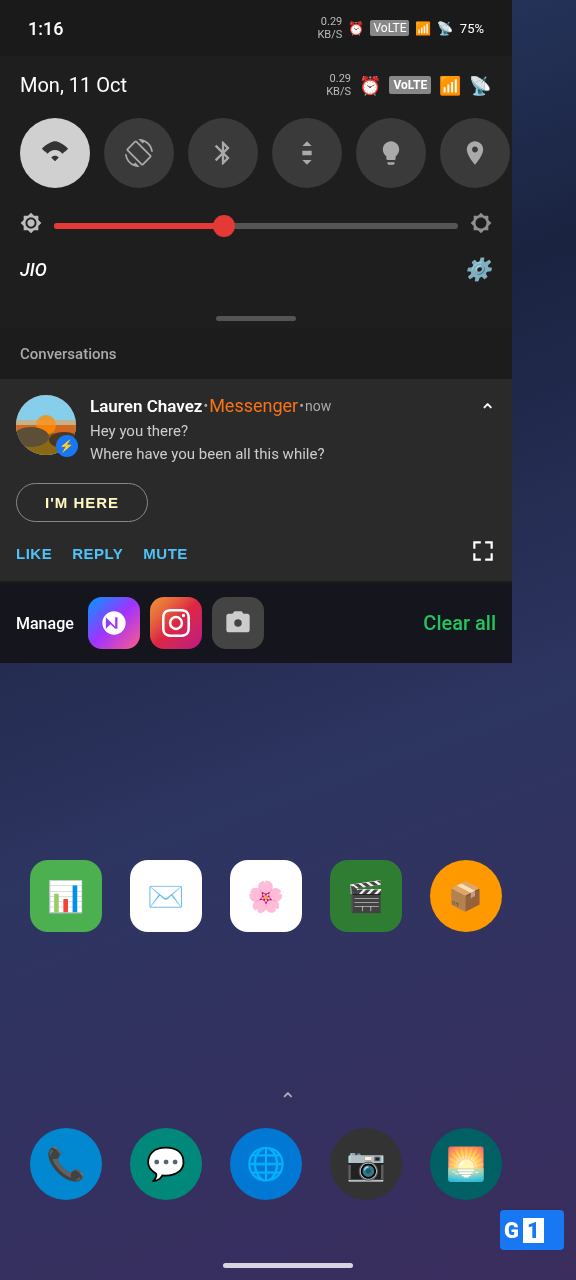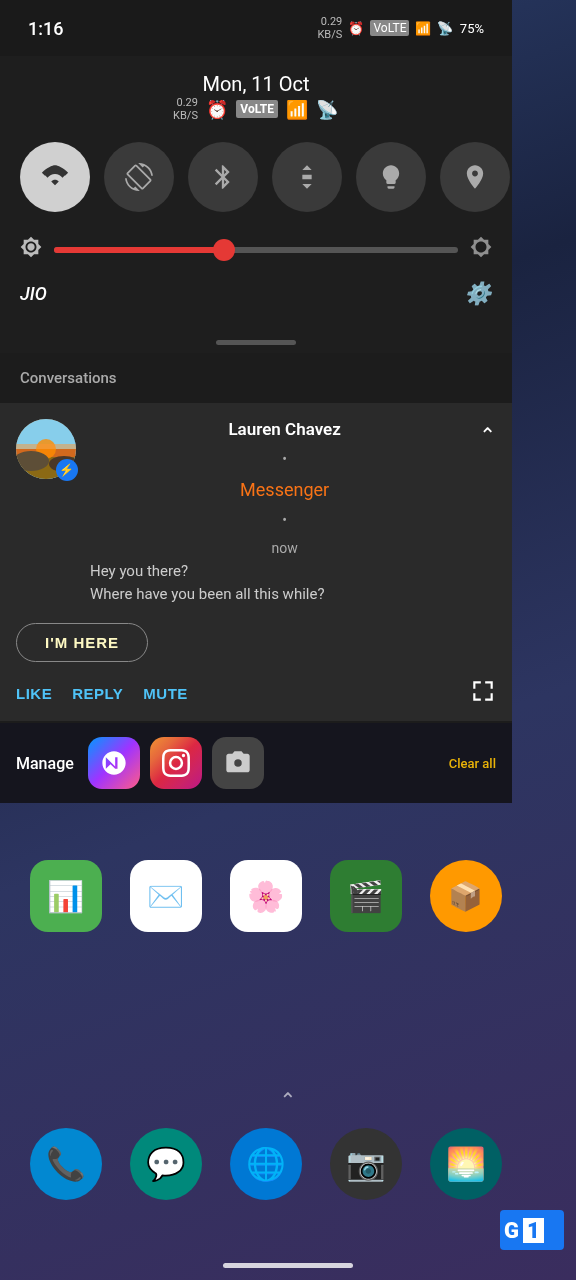--- a/index.html
+++ b/index.html
@@ -129,21 +129,20 @@
     .quick-settings {
       background: #1e1e1e;
       padding: 16px 20px 20px;
     }
 
     .date-row {
       display: flex;
       align-items: center;
       justify-content: space-between;
       margin-bottom: 20px;
-      flex-direction: column;
     }
 
     .date-text {
       color: white;
       font-size: 20px;
       font-weight: 400;
     }
 
     .date-icons {
       display: flex;
@@ -325,24 +324,23 @@
       font-weight: bold;
     }
 
     .notif-content {
       flex: 1;
     }
 
     .notif-title-row {
       display: flex;
       align-items: center;
-      gap: 12px;
+      gap: 1px;
       flex-wrap: wrap;
       margin-bottom: 4px;
-      flex-direction: column;
     }
 
     .notif-sender {
       color: white;
       font-size: 17px;
       font-weight: 600;
     }
 
     .notif-dot {
       color: #aaa;
@@ -450,22 +448,22 @@
       display: flex;
       align-items: center;
       justify-content: center;
       font-size: 24px;
       flex-shrink: 0;
       position: relative;
       overflow: hidden;
     }
 
     .clear-all-btn {
-      color: #eab308;
-      font-size: 13px;
+      color: #22c55e;
+      font-size: 20px;
       font-weight: 500;
       cursor: pointer;
       flex-shrink: 0;
     }
 
     
     .watermark {
       position: absolute;
       bottom: 30px;
       right: 12px;

